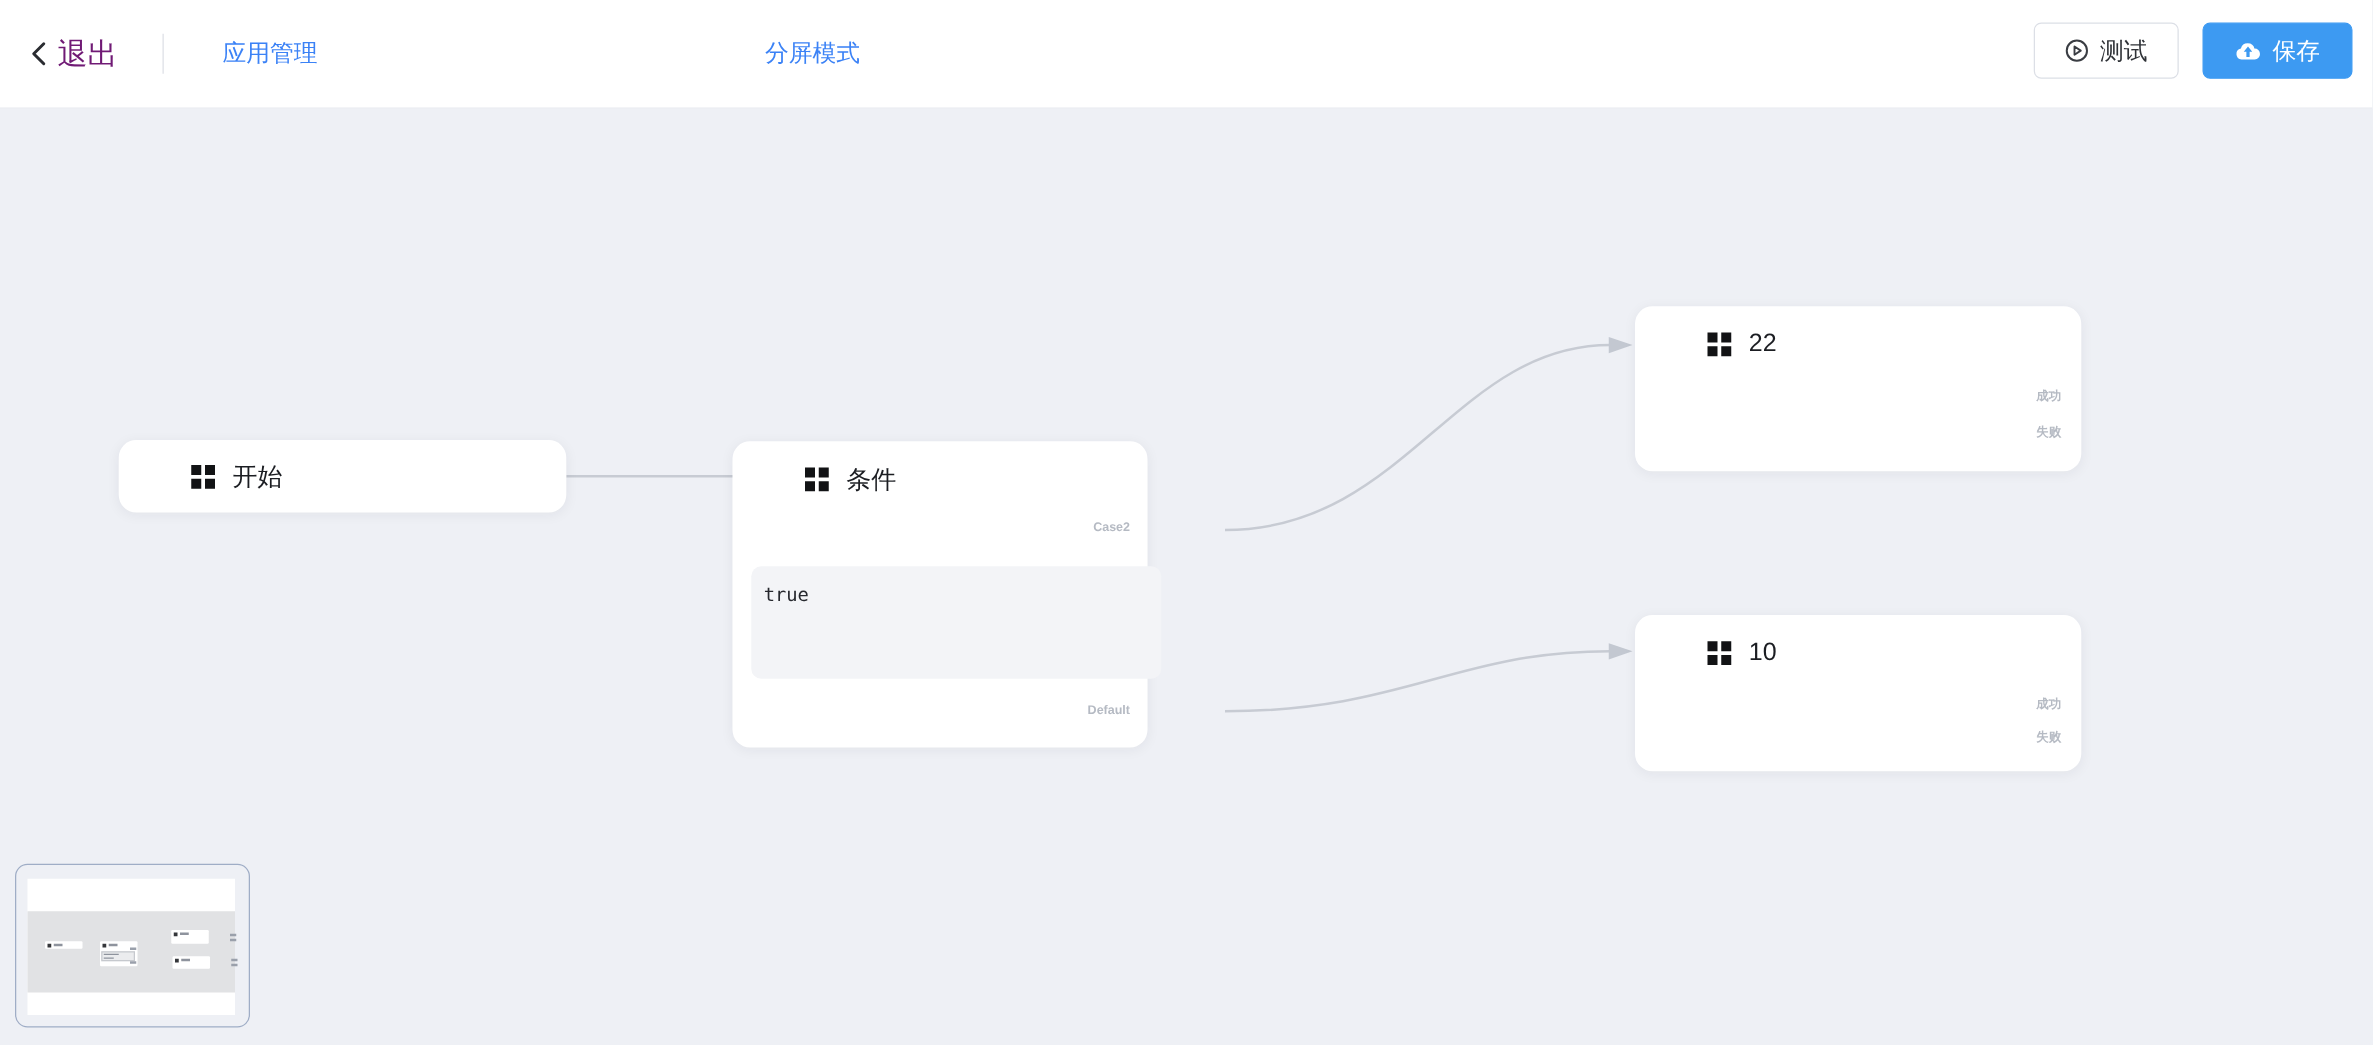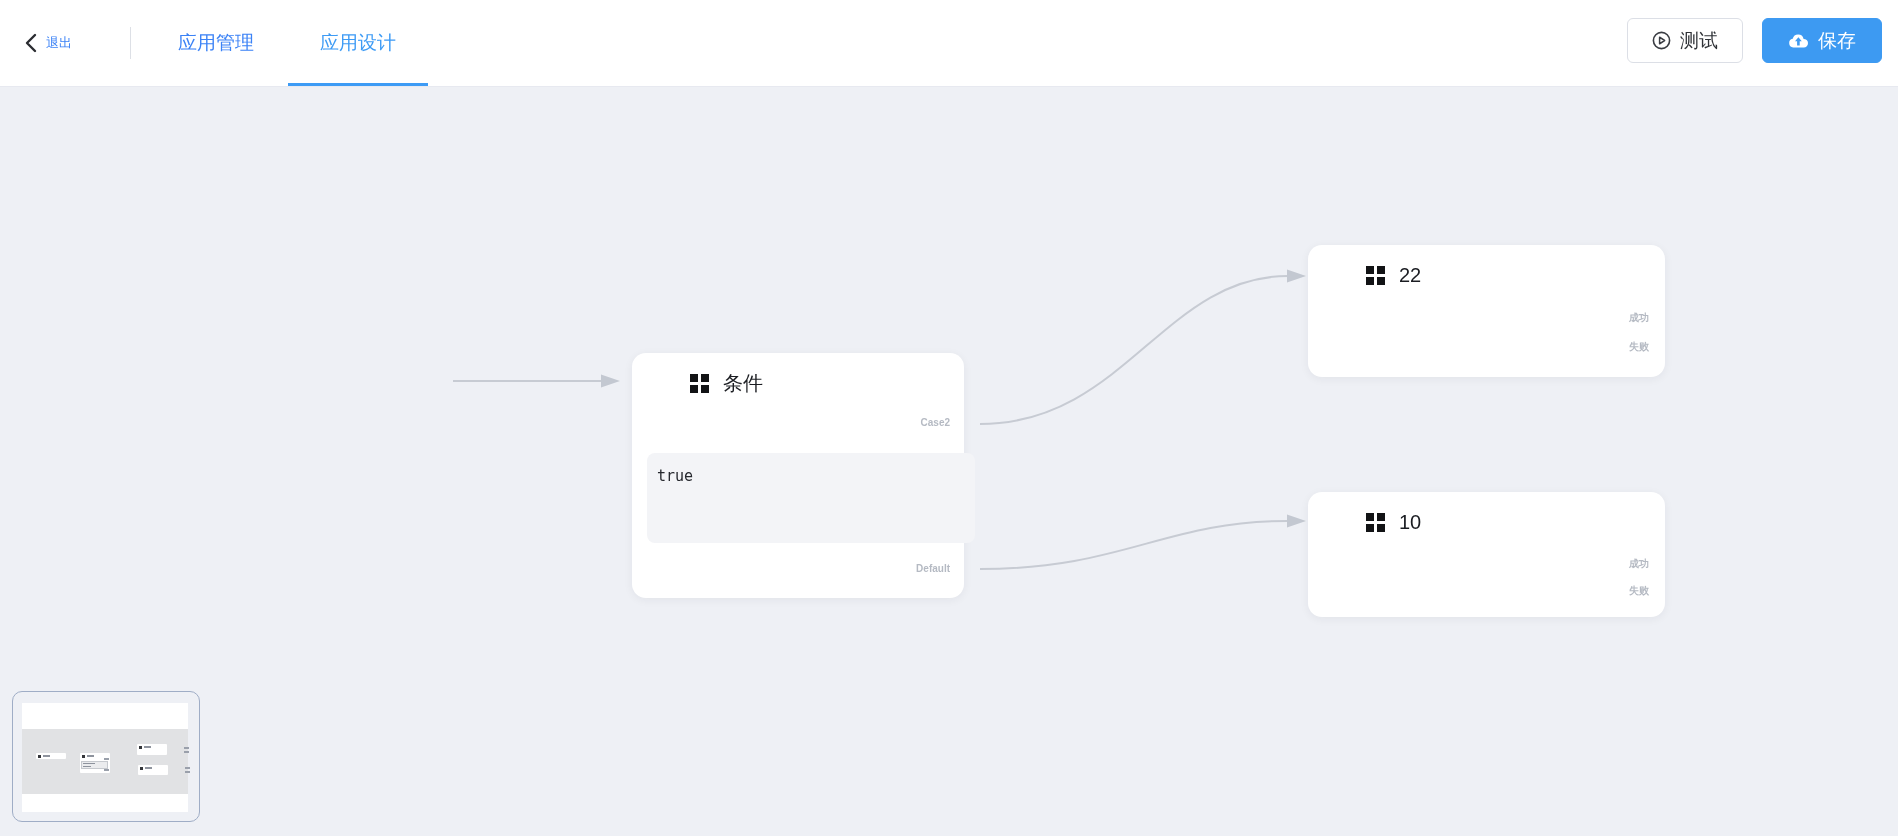--- a/index.html
+++ b/index.html
@@ -11,21 +11,21 @@
 
   
   .header {
     position:absolute; left:0; top:0; width:1898px; height:87px;
     background:#ffffff; border-bottom:1px solid #e7e9f0; z-index:10;
   }
   .back {
     position:absolute; left:24px; top:0; height:100%;
     display:flex; align-items:center; gap:9px; cursor:pointer;
   }
-  .back-label { font-size:13px; color:#3b82f6; }
+  .back-label { font-size:24px; color:#701a75; }
   .hdivider { position:absolute; left:130px; top:27px; width:1px; height:32px; background:#dde0e6; }
   .tab {
     position:absolute; top:0; height:100%;
     display:flex; align-items:center; justify-content:center;
     font-size:19px; color:#3b82f6; cursor:pointer;
   }
   .tab.active { color:#3d9bf5; }
   .tab.active::after {
     content:""; position:absolute; left:0; right:0; bottom:0; height:3px; background:#3d9bf5;
   }
@@ -62,21 +62,21 @@
     display:grid; grid-template-columns:8px 8px; grid-template-rows:8px 8px; gap:3px;
   }
   .grid-icon span { background:#121315; }
   .port-label {
     position:absolute; right:14px; font-size:10px; font-weight:700;
     color:#b5bac3; line-height:20px; cursor:crosshair;
   }
 
   .node-start  { left:95px;  top:265px; width:358px; height:58px; }
   .node-start .node-head { height:58px; }
-  .node-cond   { left:632px; top:266px; width:332px; height:245px; }
+  .node-cond   { left:586px; top:266px; width:332px; height:245px; }
   .node-22     { left:1308px; top:158px; width:357px; height:132px; }
   .node-11     { left:1308px; top:405px; width:357px; height:125px; }
 
   .cond-table {
     position:absolute; left:15px; top:100px; width:328px; height:90px;
     background:#f3f4f7; border-radius:8px; overflow:hidden;
   }
   .cond-row { position:relative; height:45px; display:flex; align-items:center; padding-left:10px; }
   .cond-row + .cond-row { border-top:4px solid #0369a1; height:43px; }
   .mono { font-family:"DejaVu Sans Mono","Liberation Mono",monospace; font-size:15px; color:#26282e; }
@@ -114,21 +114,21 @@
   <div class="back">
     <svg width="13" height="20" viewBox="0 0 13 20">
       <path d="M11 2 L3 10 L11 18" fill="none" stroke="#2a2c31" stroke-width="2.4" stroke-linecap="round" stroke-linejoin="round"></path>
     </svg>
     <span class="back-label">退出</span>
   </div>
 
   <div class="hdivider"></div>
 
   <div class="tab tab0">应用管理</div>
-  <div class="tab tab1 active">应用设计</div>
+  <div class="tab tab3">分屏模式</div>
 
 
   <div class="btn btn-test">
     <svg width="19" height="19" viewBox="0 0 19 19">
       <circle cx="9.5" cy="9.5" r="8.1" fill="none" stroke="#3a3d43" stroke-width="1.6"></circle>
       <path d="M7.6 6.2 L12.6 9.5 L7.6 12.8 Z" fill="none" stroke="#3a3d43" stroke-width="1.5" stroke-linejoin="round"></path>
     </svg>
     <span>测试</span>
   </div>
 
@@ -153,20 +153,31 @@
       <path d="M 980 337 C 1124 337 1164 189 1288 189"></path>
     </g>
     <polygon points="1306,189 1287,182.5 1287,195.5" fill="#c3c8d1"></polygon>
 
     <g stroke="#c7cbd3" stroke-width="2" fill="none">
       <path d="M 980 482 C 1124 482 1164 434 1288 434"></path>
     </g>
     <polygon points="1306,434 1287,427.5 1287,440.5" fill="#c3c8d1"></polygon>
   </svg>
 
+  <div class="node node-start">
+    <div class="node-head">
+      <div class="grid-icon">
+          <span></span>
+          <span></span>
+          <span></span>
+          <span></span>
+        </div>
+      <div class="node-title">开始</div>
+    </div>
+  </div>
 
   <div class="node node-cond">
     <div class="node-head">
       <div class="grid-icon">
           <span></span>
           <span></span>
           <span></span>
           <span></span>
         </div>
       <div class="node-title">条件</div>

